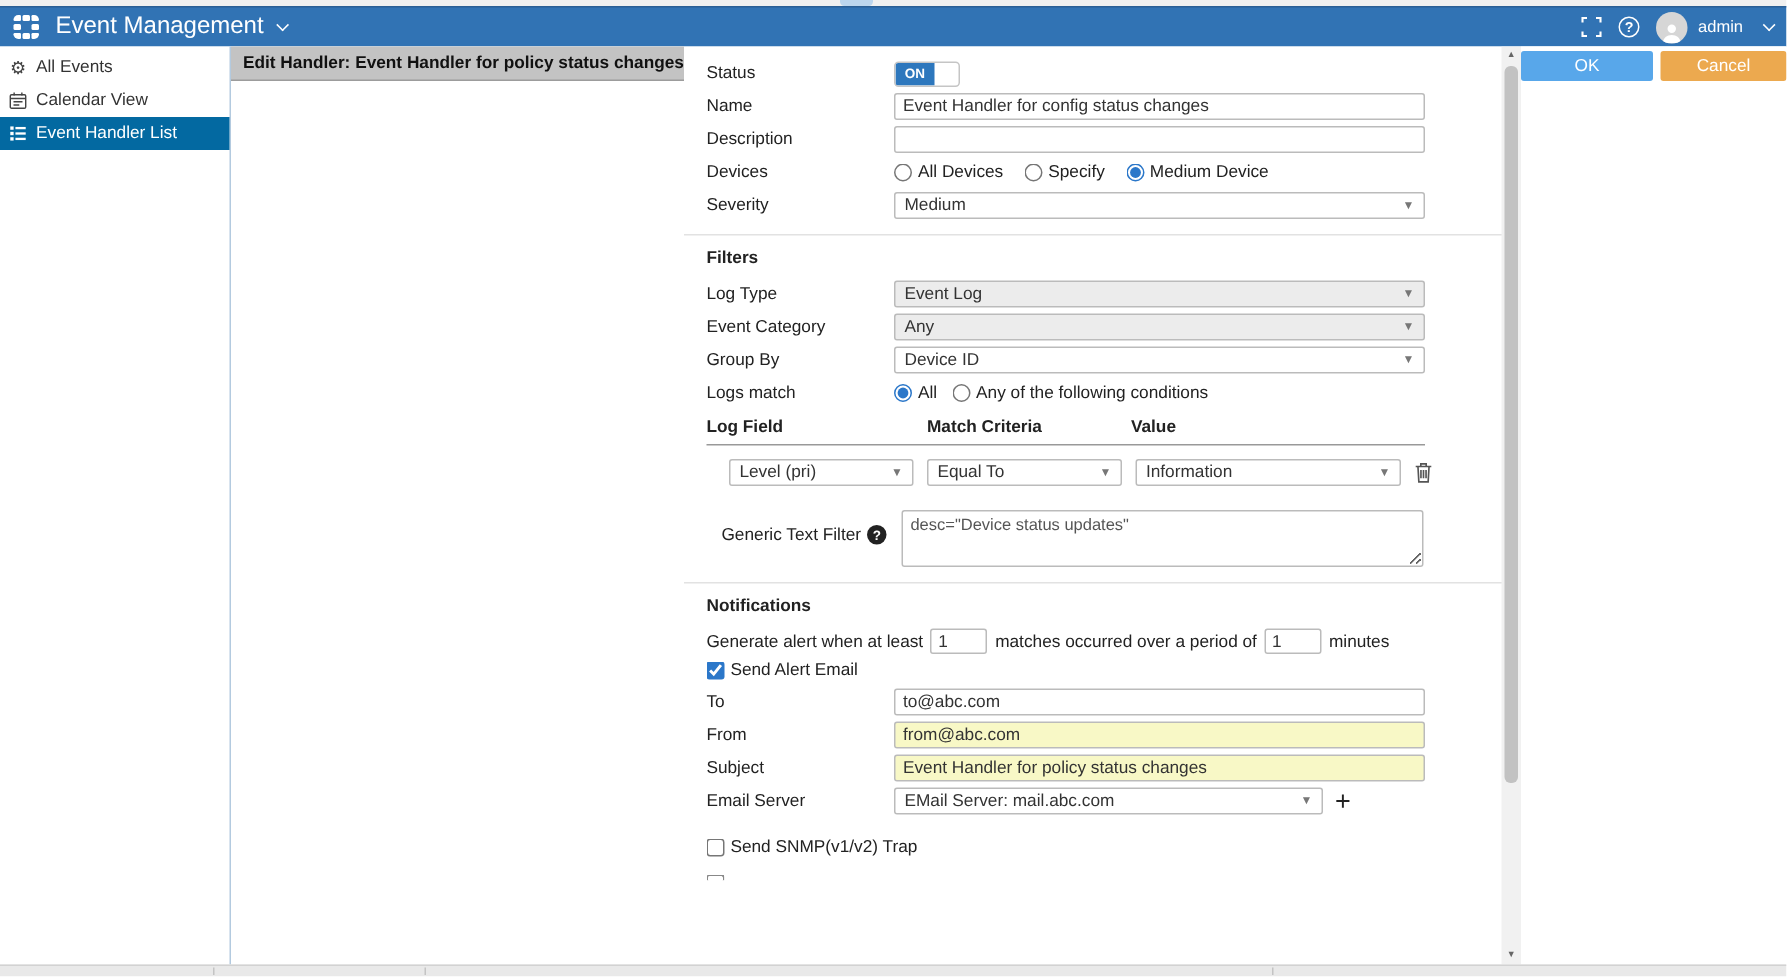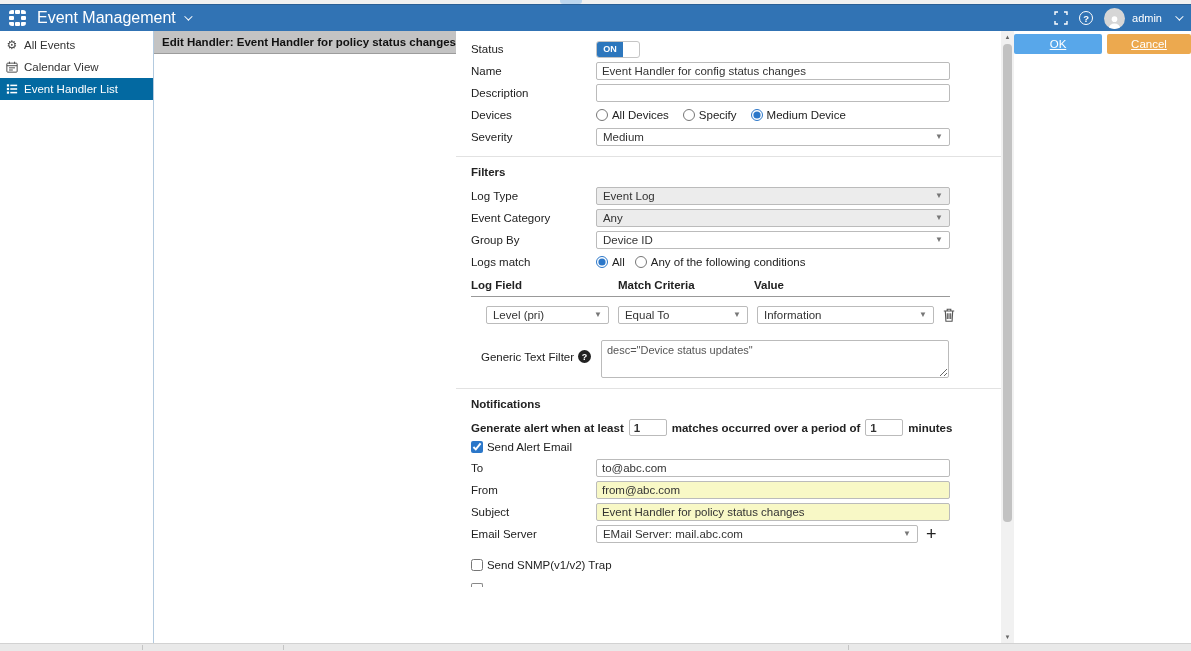--- a/index.html
+++ b/index.html
@@ -65,36 +65,36 @@
   .cond-row { display:flex; align-items:center; padding-left:15px; margin-bottom:14px; }
   .cond-row .sel { margin-right:9px; }
   .sel.w1 { width:123px; } .sel.w2 { width:130px; } .sel.w3 { width:177px; }
   .trash { cursor:pointer; display:flex; align-items:center; }
 
   .gtf-row { display:flex; align-items:flex-start; padding-left:10px; margin:16px 0 6px 0; }
   .gtf-lbl { width:120px; display:flex; align-items:center; gap:4px; padding-top:10px; }
   .q-badge { width:13px; height:13px; border-radius:50%; background:#222; color:#fff; font-size:9px; font-weight:bold; display:flex; align-items:center; justify-content:center; cursor:pointer; }
   textarea { width:348px; height:38px; border:1px solid #bbb; border-radius:2px; font:inherit; font-size:11px; color:#555; padding:3px 5px; }
 
-  .gen-row { display:flex; align-items:center; gap:5px; margin-bottom:0; flex-wrap:nowrap; white-space:nowrap;font-weight:bold; }
+  .gen-row { display:flex; align-items:center; gap:5px; margin-bottom:0; flex-wrap:nowrap; white-space:nowrap; }
   .cb-row { display:flex; align-items:center; gap:4px; margin:5px 0 6px 0; }
-  .email-row .sel { width:322px; }
+  .email-row .sel { width:286px; }
   .plus-btn { font-size:18px; font-weight:400; color:#222; margin-left:8px; cursor:pointer; line-height:14px; }
   .snmp-row { margin-top:16px; }
   .partial-cb { width:12px; height:4px; border:1px solid #888; border-bottom:none; border-radius:2px 2px 0 0; margin-top:12px; }
 
   
   .scrollbar { position:absolute; top:0; right:0; bottom:0; width:13px; background:#f1f1f1; }
   .sb-arrow { height:12px; display:flex; align-items:center; justify-content:center; font-size:6px; color:#666; }
   .sb-arrow.down { position:absolute; bottom:0; left:0; right:0; }
   .sb-thumb { position:absolute; top:13px; left:2px; width:9px; height:478px; background:#c2c2c2; border-radius:4px; }
 
   
   .footer { height:25px; background:#fff; display:flex; align-items:center; justify-content:center; gap:5px; flex-shrink:0; }
-  .btn { height:20px; border:none; border-radius:2px; color:#fff; font:inherit; cursor:pointer;text-decoration:underline; }
+  .btn { height:20px; border:none; border-radius:2px; color:#fff; font:inherit; cursor:pointer; }
   .btn.ok { width:88px; background:#58a7ea; }
   .btn.cancel { width:84px; background:#eca94f; }
 
   
   .bottom-bar { height:8px; background:#e9e9e9; border-top:1px solid #d2d2d2; position:relative; }
   .bottom-bar .tick { position:absolute; top:1px; bottom:1px; width:1px; background:#c4c4c4; }
 </style>
 </head>
 <body>
 

